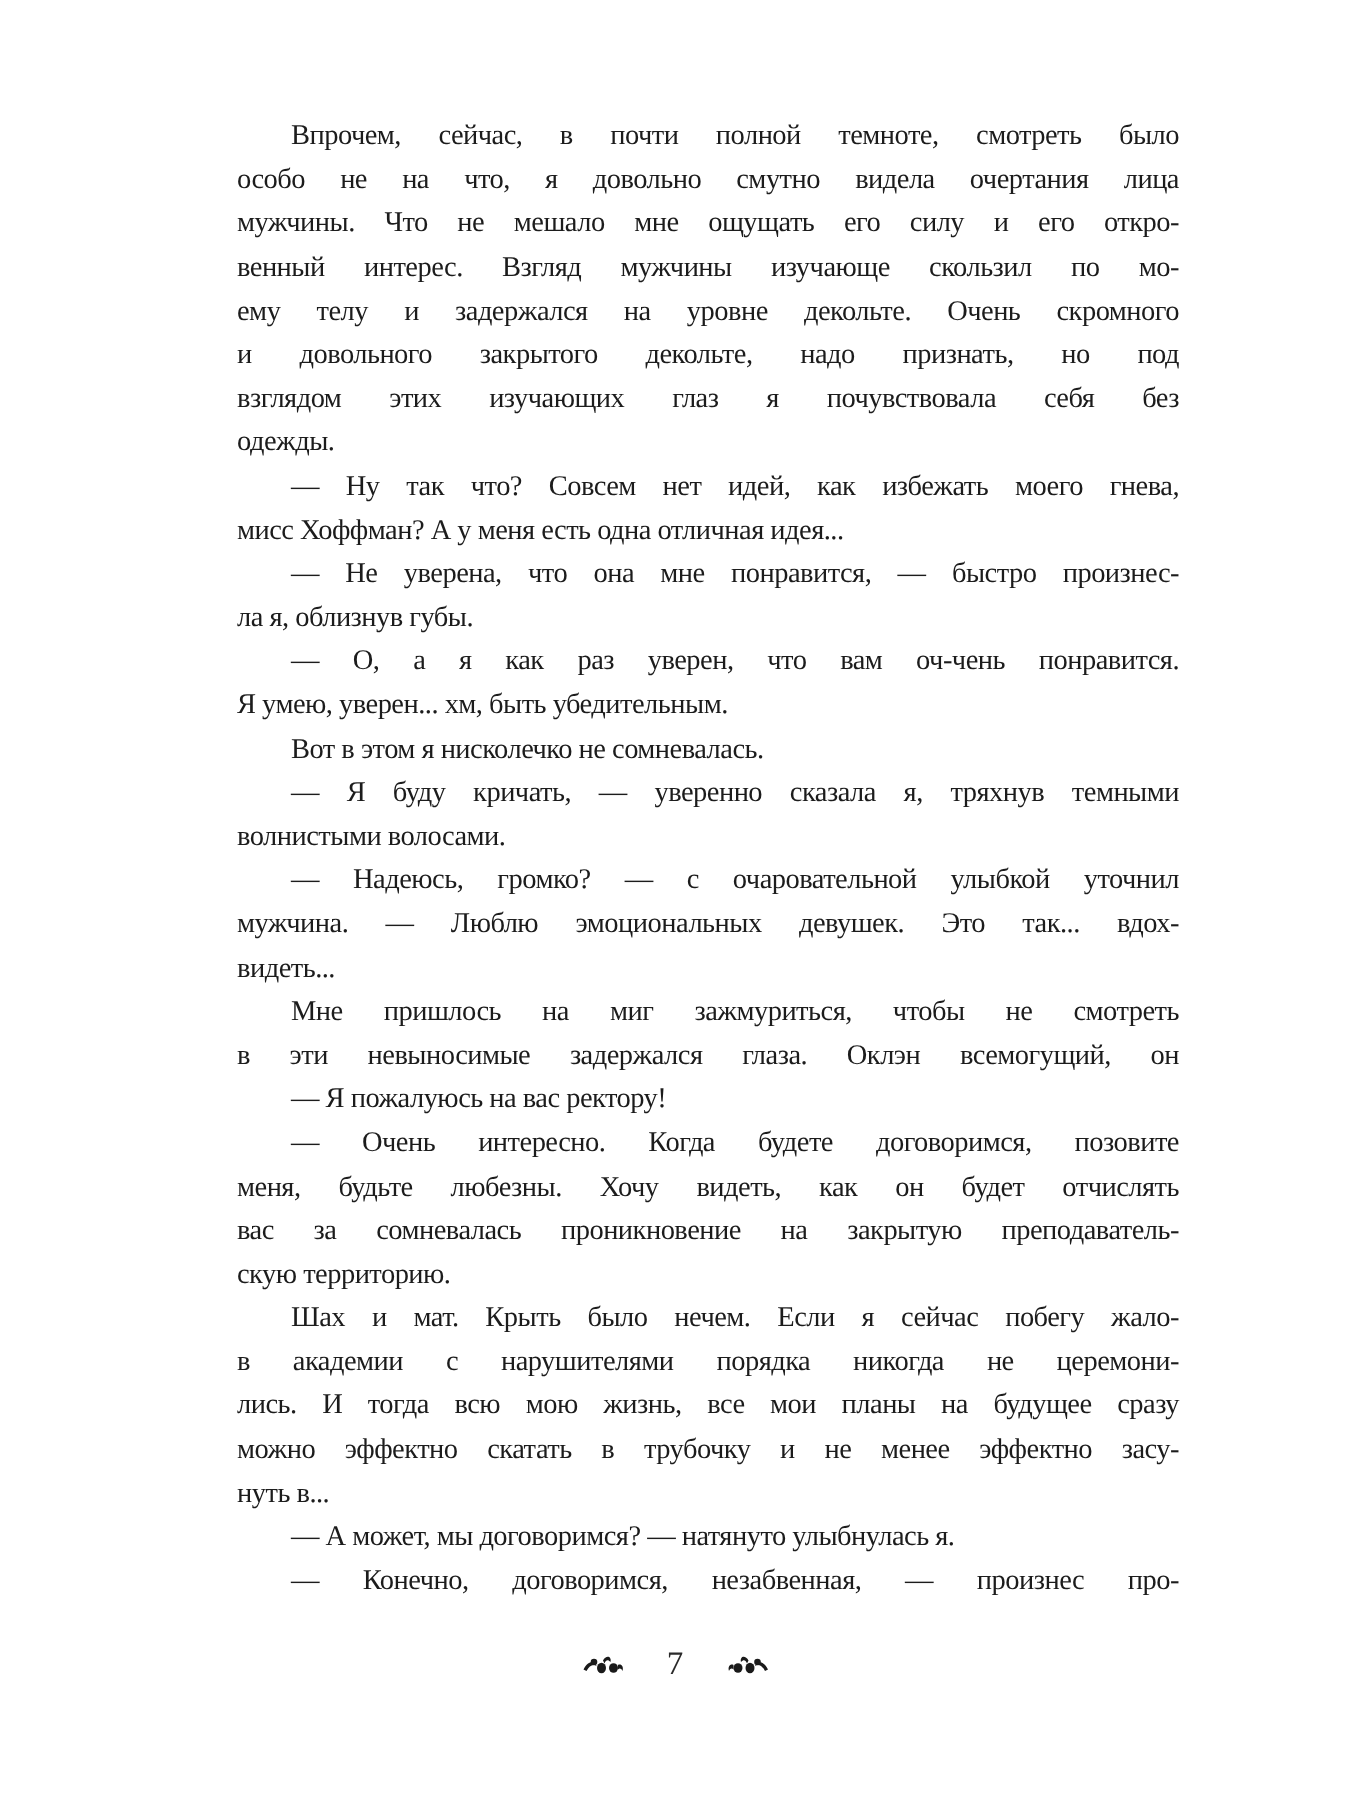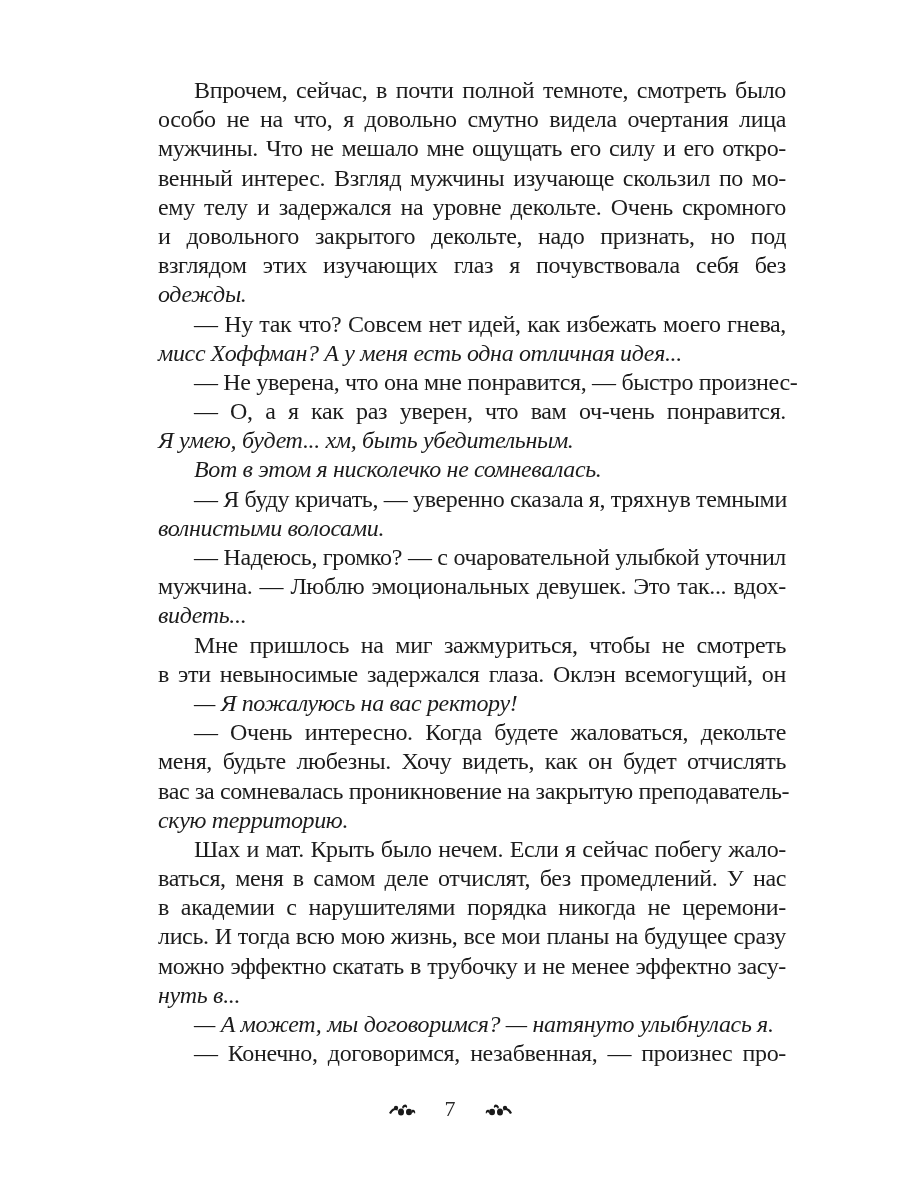--- a/index.html
+++ b/index.html
@@ -18,29 +18,28 @@
     .page {
       position: absolute;
       left: 158px;
       top: 76px;
       width: 628px;
     }
     .line {
       display: block;
       height: 29.2px;
       line-height: 29.2px;
-      font-size: 24px;
+      font-size: 19px;
       white-space: nowrap;
       text-align: justify;
       text-align-last: justify;
       letter-spacing: -0.35px;
     }
     .line.last {
       text-align-last: left;
-      font-style: italic;
     }
     .line.indent {
       padding-left: 36px;
     }
     .footer {
       position: absolute;
       top: 1094px;
       left: 0;
       width: 900px;
       height: 30px;
@@ -68,37 +67,37 @@
     <span class="line">особо не на что, я довольно смутно видела очертания лица</span>
     <span class="line">мужчины. Что не мешало мне ощущать его силу и его откро-</span>
     <span class="line">венный интерес. Взгляд мужчины изучающе скользил по мо-</span>
     <span class="line">ему телу и задержался на уровне декольте. Очень скромного</span>
     <span class="line">и довольного закрытого декольте, надо признать, но под</span>
     <span class="line">взглядом этих изучающих глаз я почувствовала себя без</span>
     <span class="line last">одежды.</span>
     <span class="line indent">— Ну так что? Совсем нет идей, как избежать моего гнева,</span>
     <span class="line last">мисс Хоффман? А у меня есть одна отличная идея...</span>
     <span class="line indent">— Не уверена, что она мне понравится, — быстро произнес-</span>
+    <span class="line last">ла я, облизнув губы.</span>
     <span class="line indent">— О, а я как раз уверен, что вам оч-чень понравится.</span>
-    <span class="line last">Я умею, будет... хм, быть убедительным.</span>
+    <span class="line last">Я умею, уверен... хм, быть убедительным.</span>
     <span class="line indent last">Вот в этом я нисколечко не сомневалась.</span>
     <span class="line indent">— Я буду кричать, — уверенно сказала я, тряхнув темными</span>
     <span class="line last">волнистыми волосами.</span>
     <span class="line indent">— Надеюсь, громко? — с очаровательной улыбкой уточнил</span>
     <span class="line">мужчина. — Люблю эмоциональных девушек. Это так... вдох-</span>
     <span class="line last">видеть...</span>
     <span class="line indent">Мне пришлось на миг зажмуриться, чтобы не смотреть</span>
     <span class="line">в эти невыносимые задержался глаза. Оклэн всемогущий, он</span>
     <span class="line indent last">— Я пожалуюсь на вас ректору!</span>
-    <span class="line indent">— Очень интересно. Когда будете жаловаться, декольте</span>
+    <span class="line indent">— Очень интересно. Когда будете договоримся, позовите</span>
     <span class="line">меня, будьте любезны. Хочу видеть, как он будет отчислять</span>
     <span class="line">вас за сомневалась проникновение на закрытую преподаватель-</span>
     <span class="line last">скую территорию.</span>
     <span class="line indent">Шах и мат. Крыть было нечем. Если я сейчас побегу жало-</span>
-    <span class="line">ваться, меня в самом деле отчислят, без промедлений. У нас</span>
     <span class="line">в академии с нарушителями порядка никогда не церемони-</span>
     <span class="line">лись. И тогда всю мою жизнь, все мои планы на будущее сразу</span>
     <span class="line">можно эффектно скатать в трубочку и не менее эффектно засу-</span>
     <span class="line last">нуть в...</span>
     <span class="line indent last">— А может, мы договоримся? — натянуто улыбнулась я.</span>
     <span class="line indent">— Конечно, договоримся, незабвенная, — произнес про-</span>
   </div>
 
 <div class="footer">
   <svg class="ornament" viewBox="0 0 30 16">

